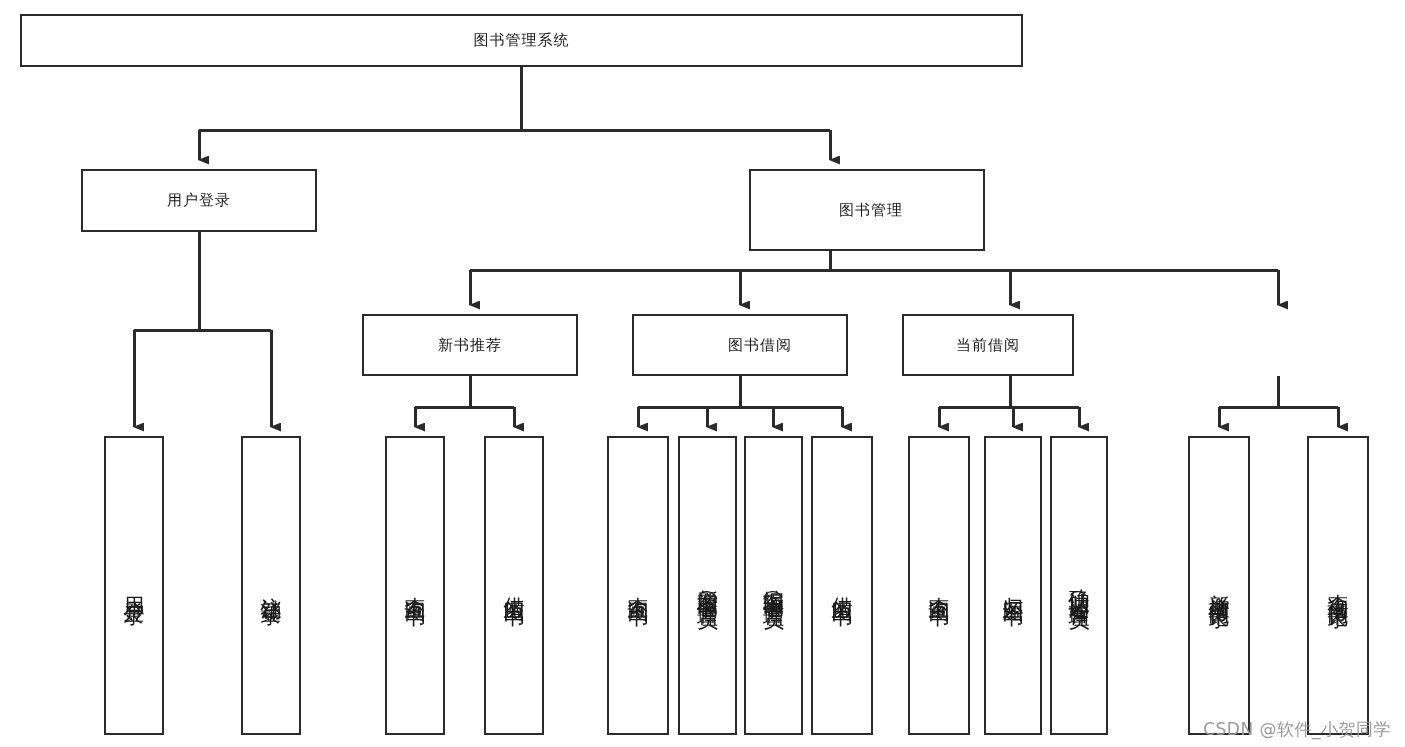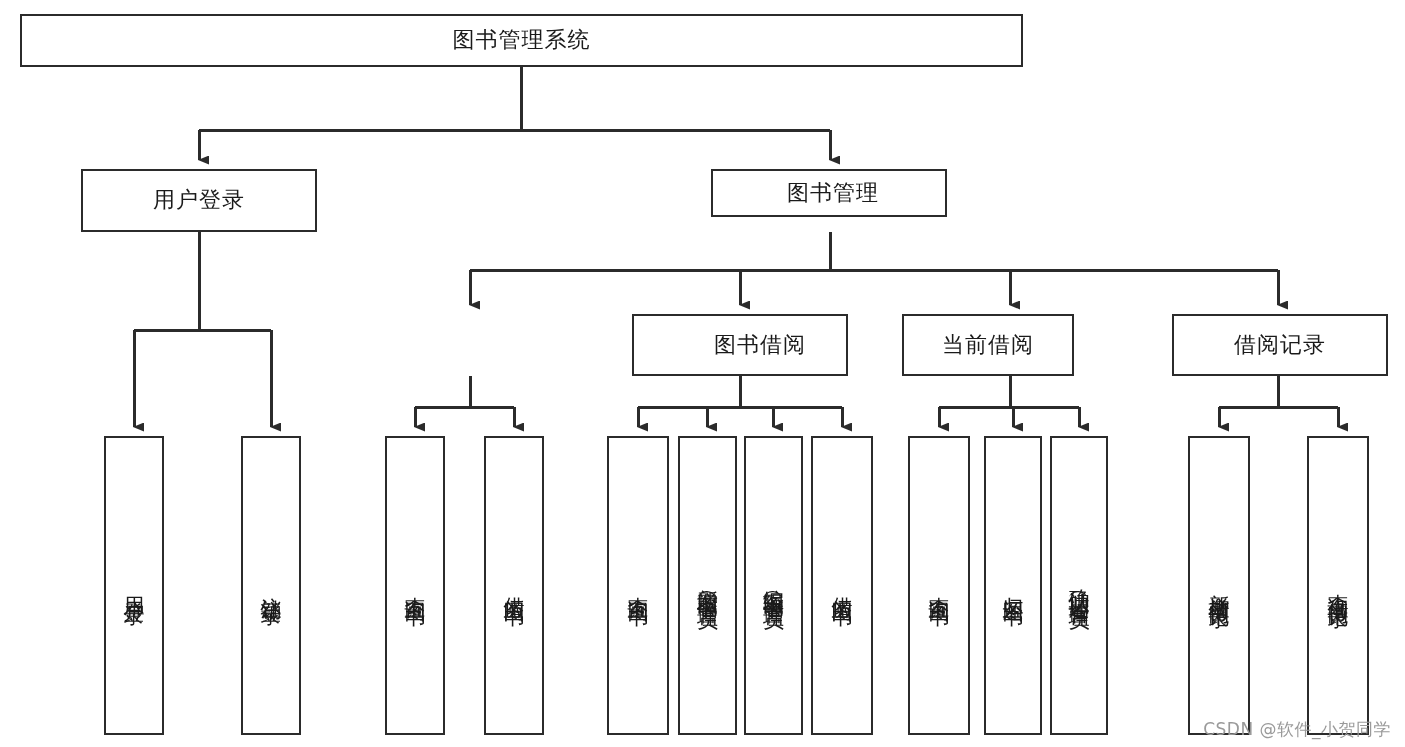--- a/index.html
+++ b/index.html
@@ -31,21 +31,21 @@
     position: absolute;
     box-sizing: border-box;
     background: #ffffff;
     border: 2px solid #2b2b2b;
     display: flex;
     align-items: center;
     justify-content: center;
     color: #1a1a1a;
   }
   .node-box.horiz {
-    font-size: 22px;
+    font-size: 15px;
     letter-spacing: 1px;
     line-height: 1.1;
   }
   .node-box.vert {
     writing-mode: vertical-rl;
     text-orientation: upright;
     font-size: 21px;
     letter-spacing: 3px;
     line-height: 1.15;
     padding-top: 4px;
@@ -125,32 +125,32 @@
     </g>
   </svg>
 
   <div class="node-box horiz" style="left:20px; top:14px; width:1003px; height:53px;">
     <span class="node-label">图书管理系统</span>
   </div>
 
   <div class="node-box horiz" style="left:81px; top:169px; width:236px; height:63px;">
     <span class="node-label">用户登录</span>
   </div>
-  <div class="node-box horiz" style="left:711px; top:169px; width:236px; height:48px;padding-left:8px;">
+  <div class="node-box horiz" style="left:749px; top:169px; width:236px; height:82px;padding-left:8px;">
     <span class="node-label">图书管理</span>
   </div>
 
+  <div class="node-box horiz" style="left:362px; top:314px; width:216px; height:62px;">
+    <span class="node-label">新书推荐</span>
+  </div>
   <div class="node-box horiz" style="left:632px; top:314px; width:216px; height:62px;padding-left:40px;">
     <span class="node-label">图书借阅</span>
   </div>
   <div class="node-box horiz" style="left:902px; top:314px; width:172px; height:62px;">
     <span class="node-label">当前借阅</span>
-  </div>
-  <div class="node-box horiz" style="left:1172px; top:314px; width:216px; height:62px;">
-    <span class="node-label">借阅记录</span>
   </div>
 
   <div class="node-box vert" style="left:104px; top:436px; width:60px; height:299px;">
     <span class="node-label">用户登录</span>
   </div>
   <div class="node-box vert" style="left:241px; top:436px; width:60px; height:299px;">
     <span class="node-label">注销登录</span>
   </div>
 
   <div class="node-box vert" style="left:385px; top:436px; width:60px; height:299px;">

